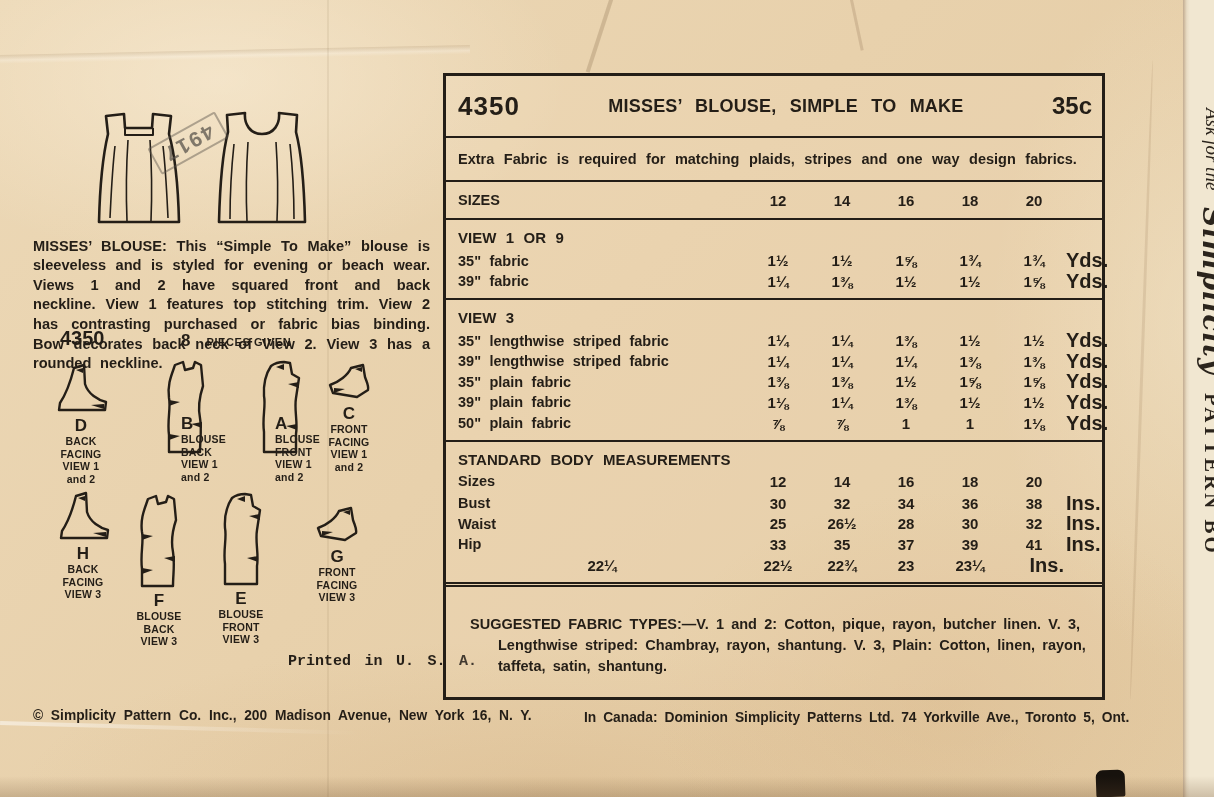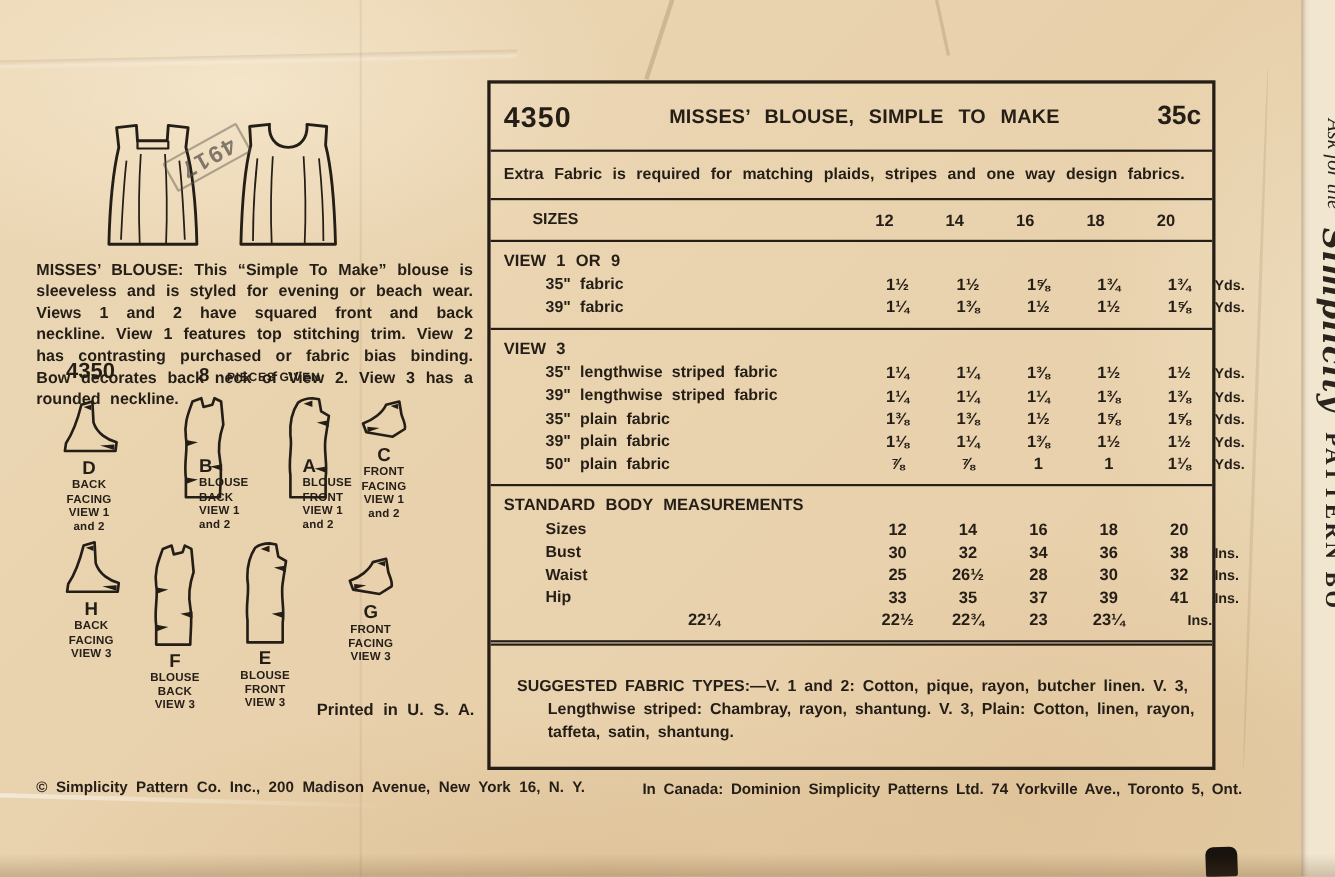--- a/index.html
+++ b/index.html
@@ -47,21 +47,21 @@
   .stamp{position:absolute;left:150px;top:128px;transform:rotate(151deg);
     border:2px solid rgba(90,84,76,.45);border-radius:2px;padding:1px 9px;
     color:rgba(85,79,72,.72);font-weight:700;font-size:21px;letter-spacing:2px;}
   .intro{position:absolute;left:33px;top:222px;width:397px;
     font-size:14.6px;font-weight:700;line-height:19.6px;text-align:justify;
     word-spacing:.32em;color:#241e17;}
   .patnum-left{position:absolute;left:60px;top:327px;font-size:20px;font-weight:700;color:#241e17;}
   .pieces-given{position:absolute;left:181px;top:331px;color:#241e17;font-weight:700;}
   .pieces-given .cnt{font-size:17px;}
   .pieces-given .lbl{font-size:11px;letter-spacing:.6px;margin-left:16px;}
-  .printed{position:absolute;left:288px;top:637px;font-size:15px;font-weight:700;color:#241e17;word-spacing:.3em;}
+  .printed{position:absolute;left:288px;top:653px;font-size:15px;font-weight:700;color:#241e17;word-spacing:.3em;font-family:Liberation Mono, monospace;}
 
   
   .piece{position:absolute;color:#241e17;}
   .piece svg{display:block;margin:0 auto;}
   .piece .letter{font-size:17px;font-weight:700;line-height:19px;margin-top:2px;}
   .piece .lines div{font-size:10.5px;font-weight:700;line-height:12.5px;letter-spacing:.2px;}
   .piece .plabel{text-align:center;}
   .piece.side .plabel{position:absolute;left:55px;top:52px;text-align:left;width:62px;}
   .piece-D{left:50px;top:362px;width:62px;}
   .piece-B{left:126px;top:360px;width:120px;}
@@ -76,25 +76,25 @@
   .mainbox{position:absolute;left:443px;top:73px;width:662px;height:627px;
     border:3px solid #241e17;box-sizing:border-box;color:#241e17;
     display:flex;flex-direction:column;background:rgba(248,228,198,.14);}
   .mb-pad{padding-left:12px;padding-right:10px;}
   .mb-header{display:flex;align-items:center;height:60px;border-bottom:2px solid #241e17;}
   .mb-number{font-size:26px;font-weight:700;letter-spacing:1px;}
   .mb-title{flex:1;text-align:center;font-size:18px;font-weight:700;word-spacing:.45em;letter-spacing:.2px;}
   .mb-price{font-size:24px;font-weight:700;}
   .mb-note{display:flex;align-items:center;height:42px;border-bottom:2px solid #241e17;
     font-size:14.5px;font-weight:700;word-spacing:.38em;}
-  .tgrid{display:grid;grid-template-columns:288px 64px 64px 64px 64px 64px 1fr;align-items:center;padding-left:38px;}
+  .tgrid{display:grid;grid-template-columns:288px 64px 64px 64px 64px 64px 1fr;align-items:center;}
   .sizes-row{height:36px;border-bottom:2px solid #241e17;}
   .tlabel{font-size:14.5px;font-weight:700;word-spacing:.3em;}
   .tval{font-size:15px;font-weight:700;text-align:center;}
-  .tunit{font-size:13px;font-weight:700;text-align:right;padding-right:2px;}
+  .tunit{font-size:20px;font-weight:700;text-align:right;padding-right:2px;}
   .sec{border-bottom:2px solid #241e17;padding-top:9px;padding-bottom:8px;}
   .sec.dbl{border-bottom:5px double #241e17;}
   .sec-heading{font-size:15px;font-weight:700;word-spacing:.35em;margin-bottom:3px;}
   .trow{height:20.6px;}
   .mb-notions{border-bottom:2px solid #241e17;padding-top:9px;padding-bottom:7px;
     font-size:14.5px;font-weight:700;line-height:21px;word-spacing:.22em;}
   .hang{padding-left:40px;text-indent:-28px;}
   .mb-fabrics{padding-top:27px;font-size:14.5px;font-weight:700;line-height:21px;word-spacing:.22em;}
 
   .footer-us{position:absolute;left:33px;top:708px;font-size:13.8px;font-weight:700;color:#241e17;word-spacing:.28em;}

